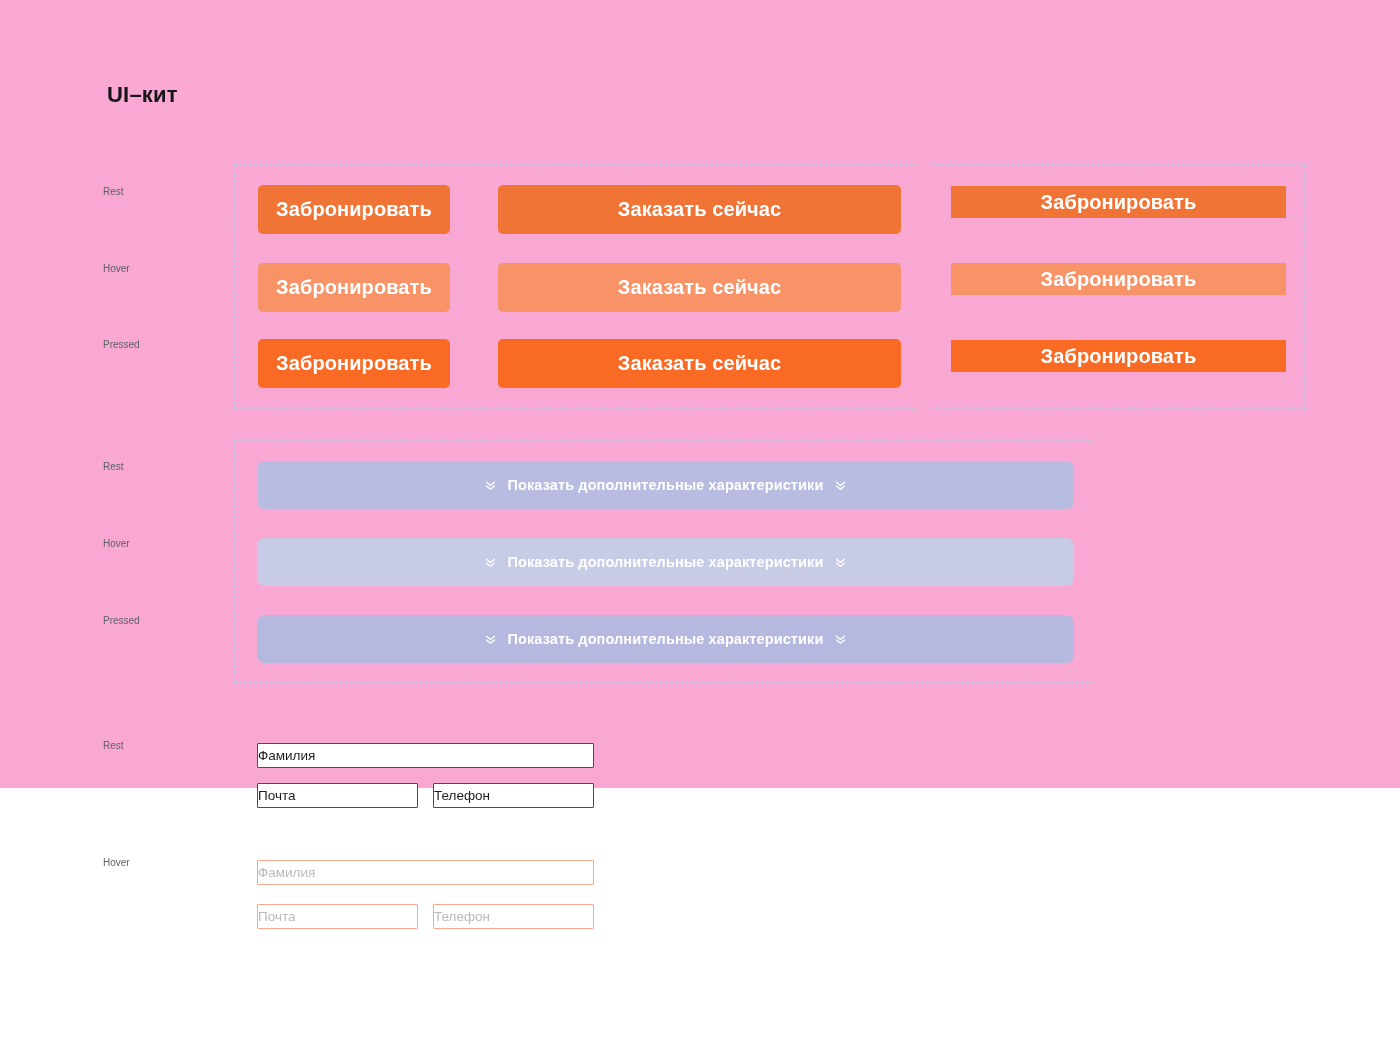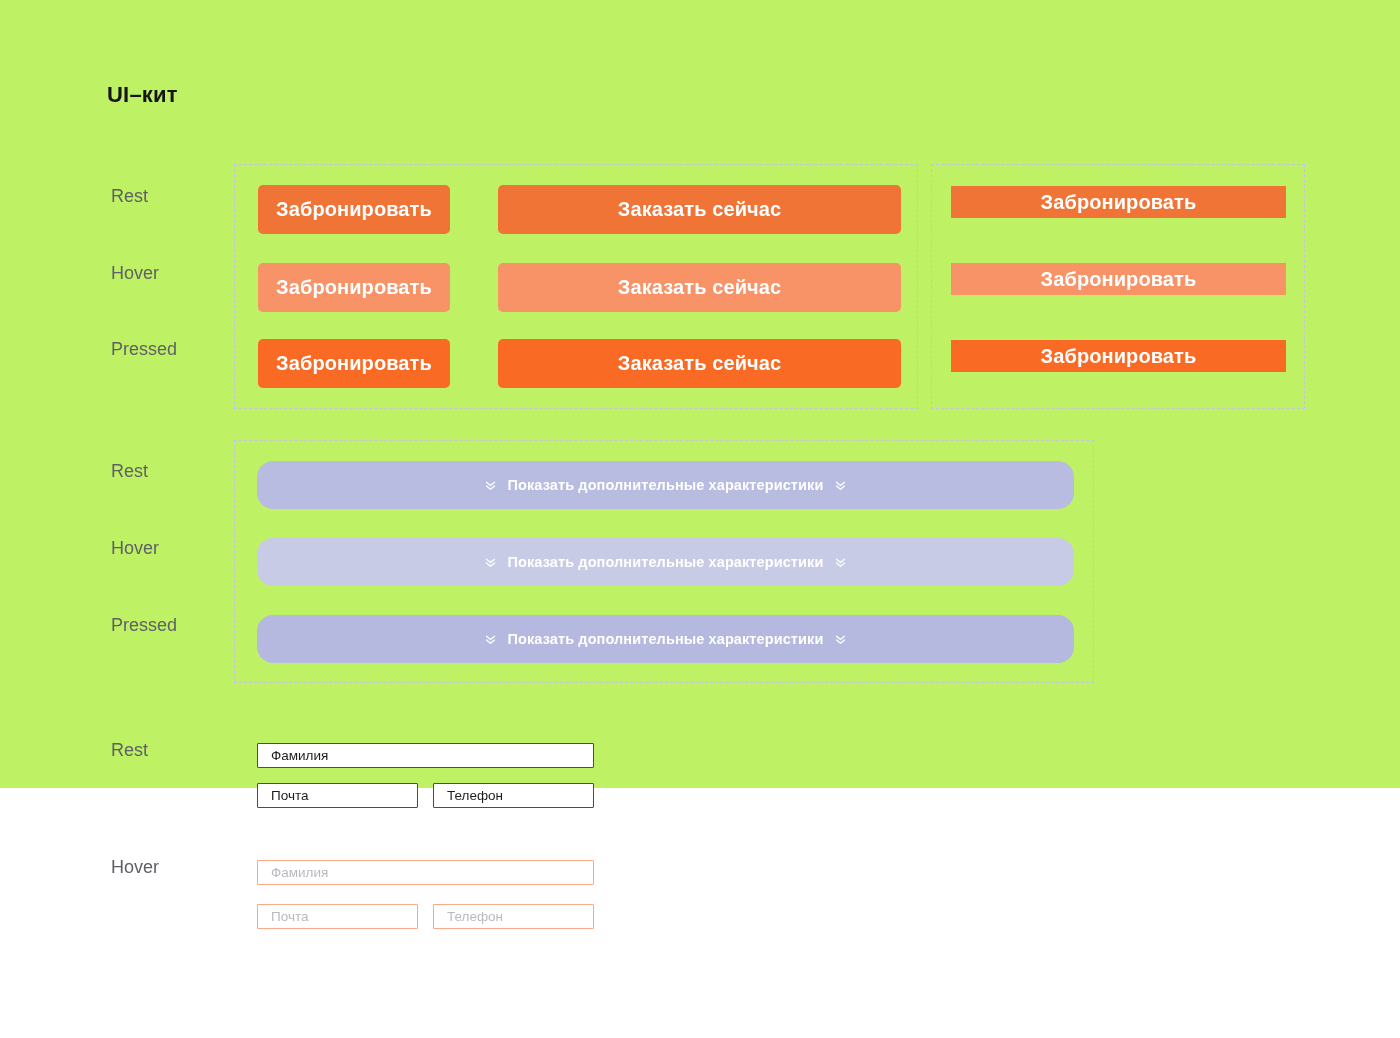--- a/index.html
+++ b/index.html
@@ -9,39 +9,39 @@
     height: 1038px;
     background: #ffffff;
     font-family: "Liberation Sans", sans-serif;
     overflow: hidden;
   }
 
   .page {
     position: relative;
     width: 1400px;
     height: 788px;
-    background: #bef264;
+    background: #f9a8d4;
   }
 
   
   .kit-title {
     position: absolute;
     left: 107px;
     top: 82px;
     font-size: 22px;
     font-weight: bold;
     color: #16161a;
     letter-spacing: 0.2px;
   }
 
   
   .state-label {
     position: absolute;
-    left: 111px;
-    font-size: 18px;
+    left: 103px;
+    font-size: 10px;
     color: #5f6066;
     font-weight: 400;
     white-space: nowrap;
   }
 
   
   .dashed-box {
     position: absolute;
     border: 1px dashed #c3c6e2;
     background: transparent;
@@ -69,42 +69,41 @@
   .btn-expander {
     position: absolute;
     display: flex;
     align-items: center;
     justify-content: center;
     gap: 11px;
     color: #ffffff;
     font-size: 14.5px;
     font-weight: bold;
     border: none;
-    border-radius: 16px;
+    border-radius: 8px;
     cursor: pointer;
     font-family: "Liberation Sans", sans-serif;
     letter-spacing: 0.1px;
     text-align: center;
   }
 
   .chev {
     display: inline-block;
     line-height: 0;
   }
   .chev svg { display: block; }
 
   
   .field {
     position: absolute;
     display: flex;
     align-items: center;
     background: #ffffff;
     font-size: 13.5px;
     font-family: "Liberation Sans", sans-serif;
-    padding-left: 13px;
     border-radius: 1px;
   }
 
   .field-rest {
     border: 1px solid #4d4d4d;
     color: #1d1d1f;
   }
 
   .field-hover {
     border: 1px solid #f7a98a;

